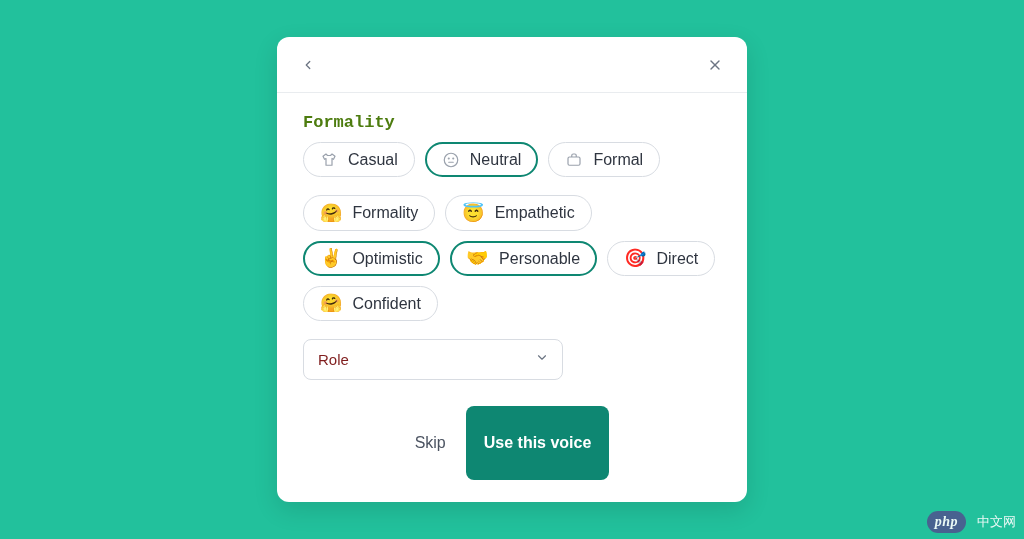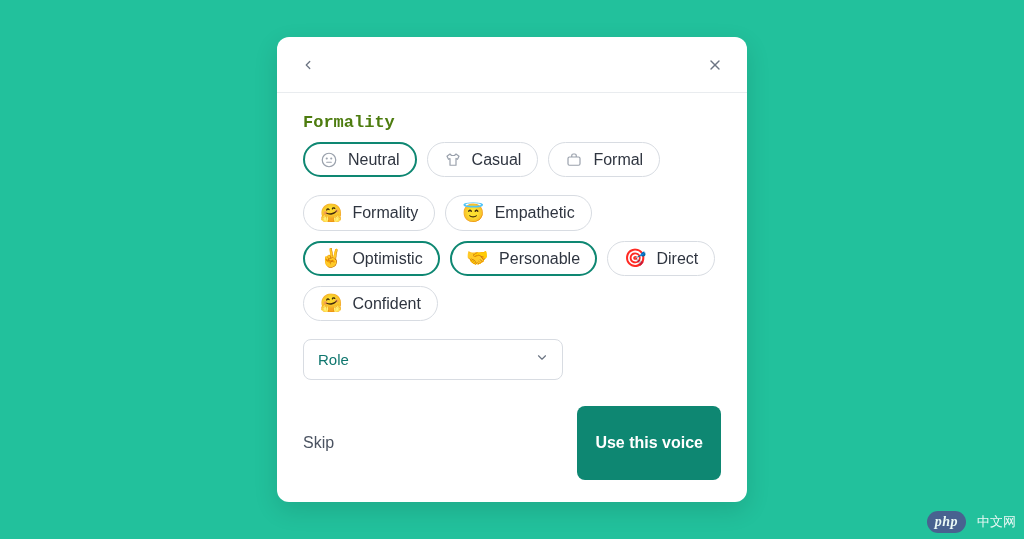--- a/index.html
+++ b/index.html
@@ -87,37 +87,37 @@
   .select-wrap {
     position: relative;
     width: 260px;
   }
   .select {
     width: 100%;
     padding: 11px 14px;
     border: 1px solid #d8dce2;
     border-radius: 8px;
     font-size: 15px;
-    color: #0f766e;
+    color: #7f1d1d;
     background: #fff;
     appearance: none;
     cursor: pointer;
     text-align: left;
   }
   .select-caret {
     position: absolute;
     right: 14px;
     top: 50%;
     transform: translateY(-50%);
     pointer-events: none;
     color: #6c7583;
   }
   .modal-footer {
     display: flex;
-    justify-content: space-between;
+    justify-content: center;
     align-items: center;
     gap: 20px;
     padding: 8px 26px 22px 26px;
   }
   .skip-link {
     font-size: 16px;
     color: #4b5361;
     background: none;
     border: none;
     cursor: pointer;
@@ -179,43 +179,43 @@
   </div>
 
   <div class="divider"></div>
 
   <div class="modal-body">
 
     <div class="section">
       <div class="section-title">Formality</div>
       <div class="chip-row">
 
+        <button class="chip">
+          <span class="outline-icon">
+            <svg width="18" height="18" viewBox="0 0 24 24" fill="none" stroke="currentColor" stroke-width="1.6" stroke-linejoin="round" stroke-linecap="round">
+                <path d="M4 7l4-3 2 2h4l2-2 4 3-2 4-2-1v9H8v-9l-2 1z"></path>
+              </svg>
+          </span>
+          <span>Casual</span>
+        </button>
+
         <button class="chip selected">
           <span class="outline-icon">
             <svg width="18" height="18" viewBox="0 0 24 24" fill="none" stroke="currentColor" stroke-width="1.6" stroke-linecap="round">
                 <circle cx="12" cy="12" r="9"></circle>
                 <circle cx="9" cy="10" r="0.6" fill="currentColor"></circle>
                 <circle cx="15" cy="10" r="0.6" fill="currentColor"></circle>
                 <line x1="9" y1="15" x2="15" y2="15"></line>
               </svg>
           </span>
           <span>Neutral</span>
         </button>
 
         <button class="chip">
           <span class="outline-icon">
-            <svg width="18" height="18" viewBox="0 0 24 24" fill="none" stroke="currentColor" stroke-width="1.6" stroke-linejoin="round" stroke-linecap="round">
-                <path d="M4 7l4-3 2 2h4l2-2 4 3-2 4-2-1v9H8v-9l-2 1z"></path>
-              </svg>
-          </span>
-          <span>Casual</span>
-        </button>
-
-        <button class="chip">
-          <span class="outline-icon">
             <svg width="18" height="18" viewBox="0 0 24 24" fill="none" stroke="currentColor" stroke-width="1.6" stroke-linejoin="round">
                 <rect x="4" y="8" width="16" height="11" rx="2"></rect>
                 <path d="M9 8V6a2 2 0 0 1 2-2h2a2 2 0 0 1 2 2v2"></path>
               </svg>
           </span>
           <span>Formal</span>
         </button>
 
       </div>
     </div>

